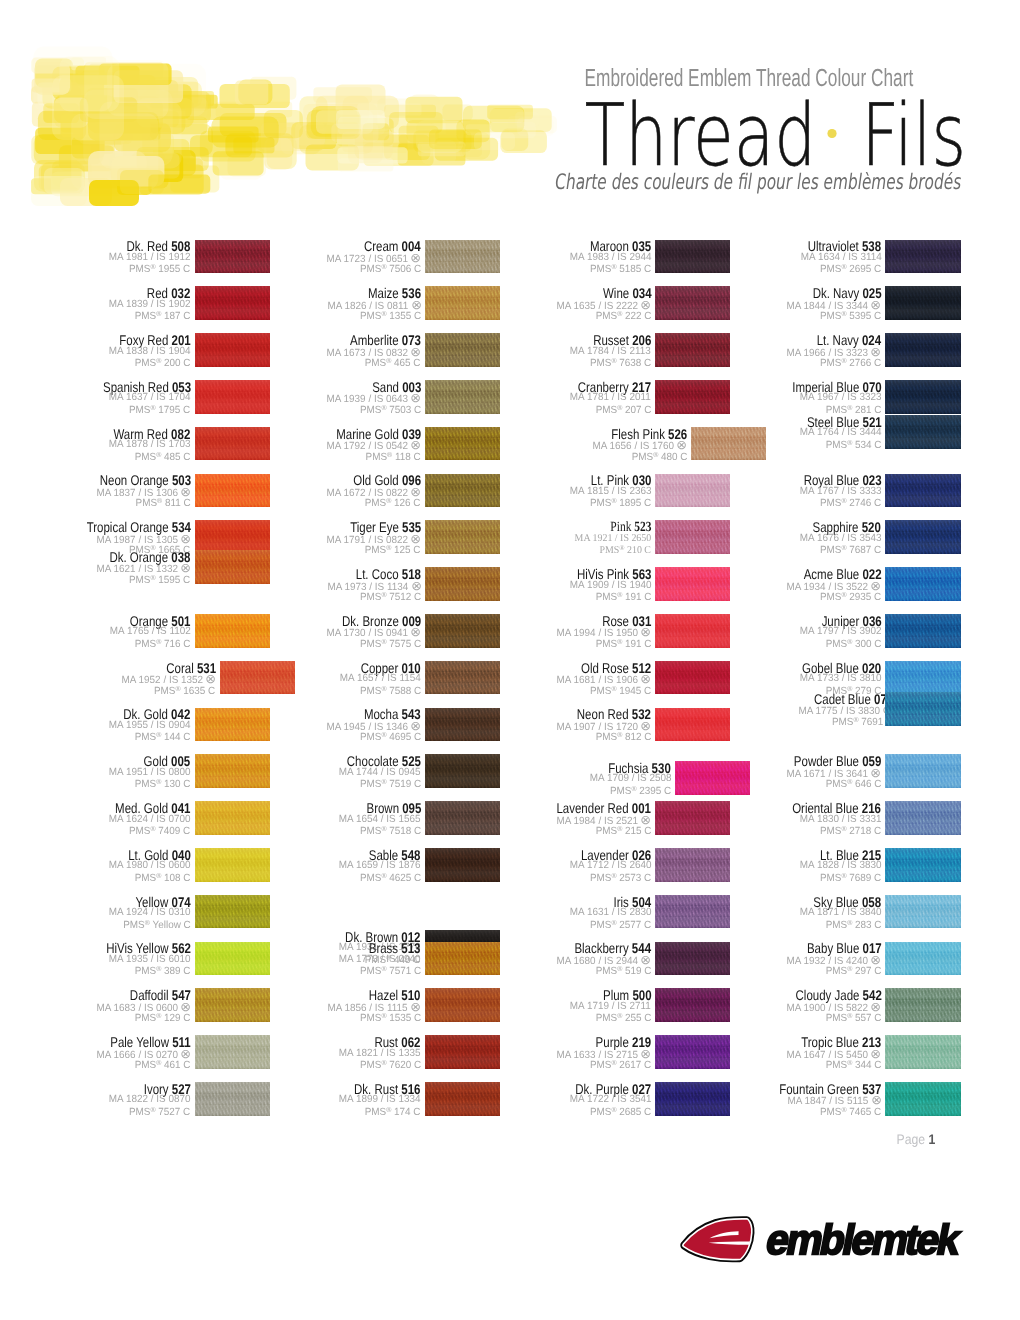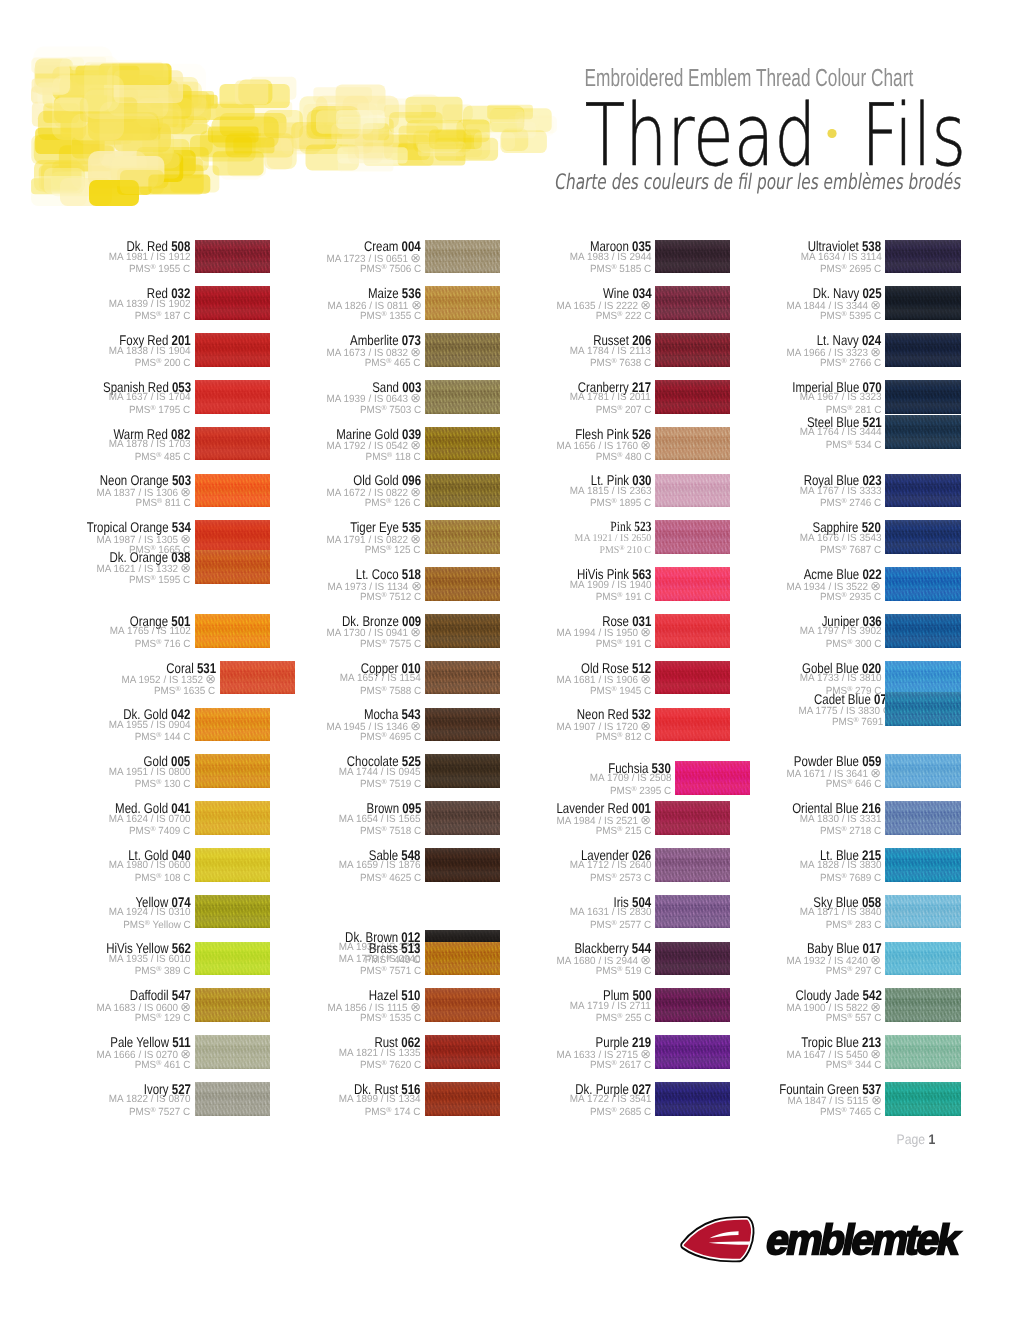--- a/index.html
+++ b/index.html
@@ -613,21 +613,21 @@
           <div class="sw" style="background: rgb(131, 32, 46);"></div>
         </div>
         <div class="item" style="top: 380px;">
           <div class="txt">
             <div class="nm">Cranberry <b>217</b></div>
             <div class="sub s1">MA 1781 / IS 2011</div>
             <div class="sub s2">PMS<span class="sup">®</span><span class="gap"> </span>207 C</div>
           </div>
           <div class="sw" style="background: rgb(147, 23, 41);"></div>
         </div>
-        <div class="item" style="top: 426.8px;">
+        <div class="item" style="top: 426.8px; margin-left: 36px;">
           <div class="txt">
             <div class="nm">Flesh Pink <b>526</b></div>
             <div class="sub s1">MA 1656 / IS 1760 <span class="mk">⊗</span></div>
             <div class="sub s2">PMS<span class="sup">®</span><span class="gap"> </span>480 C</div>
           </div>
           <div class="sw" style="background: rgb(197, 152, 115);"></div>
         </div>
         <div class="item" style="top: 473.6px;">
           <div class="txt">
             <div class="nm">Lt. Pink <b>030</b></div>

